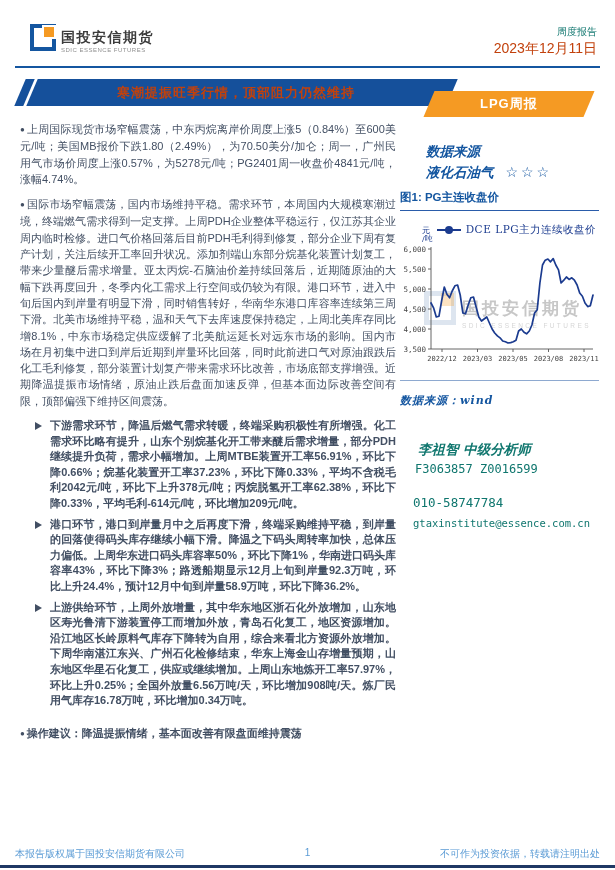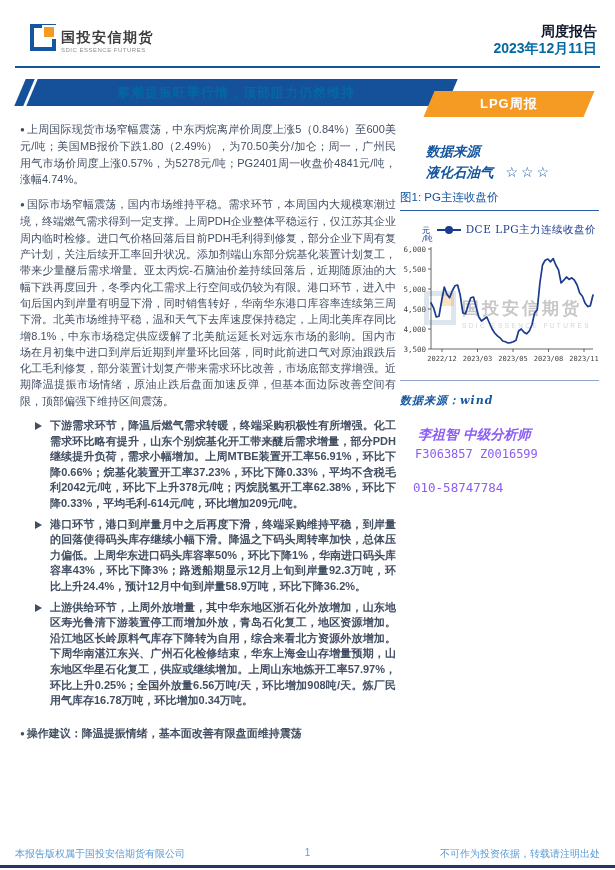--- a/index.html
+++ b/index.html
@@ -8,57 +8,57 @@
     font-family:"Liberation Sans",sans-serif;overflow:hidden;
   }
   
   .logo-wrap{position:absolute;left:30px;top:26px;display:flex;gap:7px;align-items:flex-start;}
   .logo-icon{position:relative;width:24px;height:26px;margin-top:1px;}
   .logo-frame{position:absolute;left:0;bottom:2px;width:18px;height:19px;border:4px solid #1456a0;}
   .logo-corner{position:absolute;top:0;right:0;width:10px;height:10px;background:#f59a23;box-shadow:0 0 0 2px #ffffff;}
   .brand-cn{font-size:14px;font-weight:bold;color:#3c3c3c;letter-spacing:1.5px;line-height:16px;margin-top:3px;}
   .brand-en{font-size:6px;color:#8f8f8f;letter-spacing:.5px;margin-top:2px;}
   .header-right{position:absolute;right:18px;top:23px;text-align:right;line-height:17px;}
-  .report-type{font-size:14px;font-weight:bold;color:#0f172a;}
-  .report-date{font-size:14px;font-weight:bold;color:#0369a1;}
+  .report-type{font-size:10px;font-weight:normal;color:#0f766e;}
+  .report-date{font-size:14px;font-weight:normal;color:#c2410c;}
   .top-rule{position:absolute;left:15px;right:15px;top:66px;height:2px;background:#1456a0;}
   
   .banner-blue{position:absolute;left:20px;top:79px;width:432px;height:27px;background:#15509b;transform:skewX(-23deg);}
   .banner-notch{position:absolute;left:29px;top:79px;width:3px;height:27px;background:#ffffff;transform:skewX(-23deg);z-index:2;}
   .banner-title{position:absolute;left:20px;top:79px;width:432px;height:27px;display:flex;align-items:center;justify-content:center;
-    color:#0369a1;font-size:13px;font-weight:bold;letter-spacing:1px;z-index:3;}
+    color:#c2410c;font-size:13px;font-weight:bold;letter-spacing:1px;z-index:3;}
   .banner-orange{position:absolute;left:429px;top:91px;width:160px;height:26px;background:#f59a23;transform:skewX(-23deg);z-index:4;
     display:flex;align-items:center;justify-content:center;}
   .banner-tag{transform:skewX(23deg);color:#ffffff;font-size:13px;font-weight:bold;letter-spacing:1px;}
   
   .article{position:absolute;left:20px;top:121px;width:376px;color:#424f63;}
   .para{font-size:11px;line-height:16.3px;text-align:justify;margin:0 0 9px 0;}
   .bullet-dot{font-size:8px;vertical-align:1px;margin-right:2px;}
   .blist{margin:4px 0 16px 15px;}
   .bitem{position:relative;padding-left:15px;font-size:11px;font-weight:600;line-height:15.6px;text-align:justify;margin-bottom:5px;}
   .arrow-icon{position:absolute;left:0;top:4px;width:0;height:0;
     border-top:4px solid transparent;border-bottom:4px solid transparent;border-left:7px solid #424f63;}
   .advice{font-size:11px;font-weight:700;line-height:16px;margin-top:4px;}
   
   .sidebar{position:absolute;left:400px;top:141px;width:199px;}
   .rating{padding-left:26px;color:#1456a0;font-family:"DejaVu Serif",serif;font-style:italic;}
   .rating-label{font-size:13.5px;font-weight:bold;line-height:21px;}
   .rating-product{font-size:13.5px;font-weight:bold;line-height:21px;}
   .rating-stars{font-style:normal;font-family:"DejaVu Sans",sans-serif;font-size:14px;letter-spacing:3px;margin-left:12px;}
-  .fig-caption{margin-top:7px;font-size:11.5px;font-weight:normal;color:#1456a0;padding-bottom:5px;border-bottom:1.5px solid #2a5caa;}
+  .fig-caption{margin-top:7px;font-size:11.5px;font-weight:bold;color:#1456a0;padding-bottom:5px;border-bottom:1.5px solid #2a5caa;}
   .chart-block{position:relative;margin-top:6px;}
   .legend-row{display:flex;align-items:center;margin-left:22px;height:26px;position:relative;z-index:1;}
   .unit-label{font-size:8px;color:#1b3b8f;line-height:8px;text-align:left;margin-right:4px;margin-top:10px;font-family:"DejaVu Serif",serif;}
   .lg-line{position:relative;width:24px;height:2px;background:#1b3b8f;margin-right:5px;}
   .lg-dot{position:absolute;left:8px;top:-3px;width:8px;height:8px;border-radius:50%;background:#1b3b8f;}
   .legend-text{font-size:10.5px;color:#1b3b8f;font-family:"DejaVu Serif",serif;letter-spacing:.5px;}
   .chart-svg{position:relative;z-index:1;display:block;}
   .chart-sep{border-top:1.5px solid #8ea9d0;margin-top:3px;}
   .source-text{margin-top:12px;font-size:11px;font-weight:bold;font-style:italic;color:#1456a0;font-family:"DejaVu Serif",serif;letter-spacing:1px;}
-  .analyst{margin-top:16px;color:#8b5cf6;}
+  .analyst{margin-top:31px;color:#0f766e;}
   .analyst-name{padding-left:18px;font-size:13.5px;font-weight:bold;font-style:italic;font-family:"DejaVu Serif",serif;line-height:20px;}
   .analyst-codes{padding-left:15px;font-size:12px;font-family:"DejaVu Sans Mono",monospace;line-height:20px;}
   .analyst-phone{padding-left:13px;margin-top:13px;font-size:12.5px;font-family:"DejaVu Sans Mono",monospace;line-height:21px;}
   .analyst-email{padding-left:13px;font-size:10.5px;font-family:"DejaVu Sans Mono",monospace;line-height:21px;}
   
   .watermark{position:absolute;left:424px;top:293px;display:flex;gap:8px;align-items:flex-start;z-index:0;pointer-events:none;}
   .wm-icon{position:relative;width:30px;height:34px;}
   .wm-frame{position:absolute;left:0;bottom:2px;width:22px;height:24px;border:5px solid rgba(27,80,150,0.15);}
   .wm-corner{position:absolute;top:0;right:0;width:13px;height:13px;background:rgba(245,154,35,0.28);}
   .wm-cn{font-size:17px;color:#c7c7c7;letter-spacing:3px;font-weight:bold;line-height:20px;margin-top:6px;white-space:nowrap;}
@@ -174,20 +174,21 @@
         </svg>
       <div class="chart-sep"></div>
     </div>
 
     <div class="source-text">数据来源：wind</div>
 
     <div class="analyst">
       <div class="analyst-name">李祖智 中级分析师</div>
       <div class="analyst-codes">F3063857 Z0016599</div>
       <div class="analyst-phone">010-58747784</div>
+      <div class="analyst-email">gtaxinstitute@essence.com.cn</div>
     </div>
   </div>
 
   <div class="footer-left">本报告版权属于国投安信期货有限公司</div>
   <div class="footer-page">1</div>
   <div class="footer-right">不可作为投资依据，转载请注明出处</div>
   <div class="bottom-bar"></div>
 
 </div>
 

